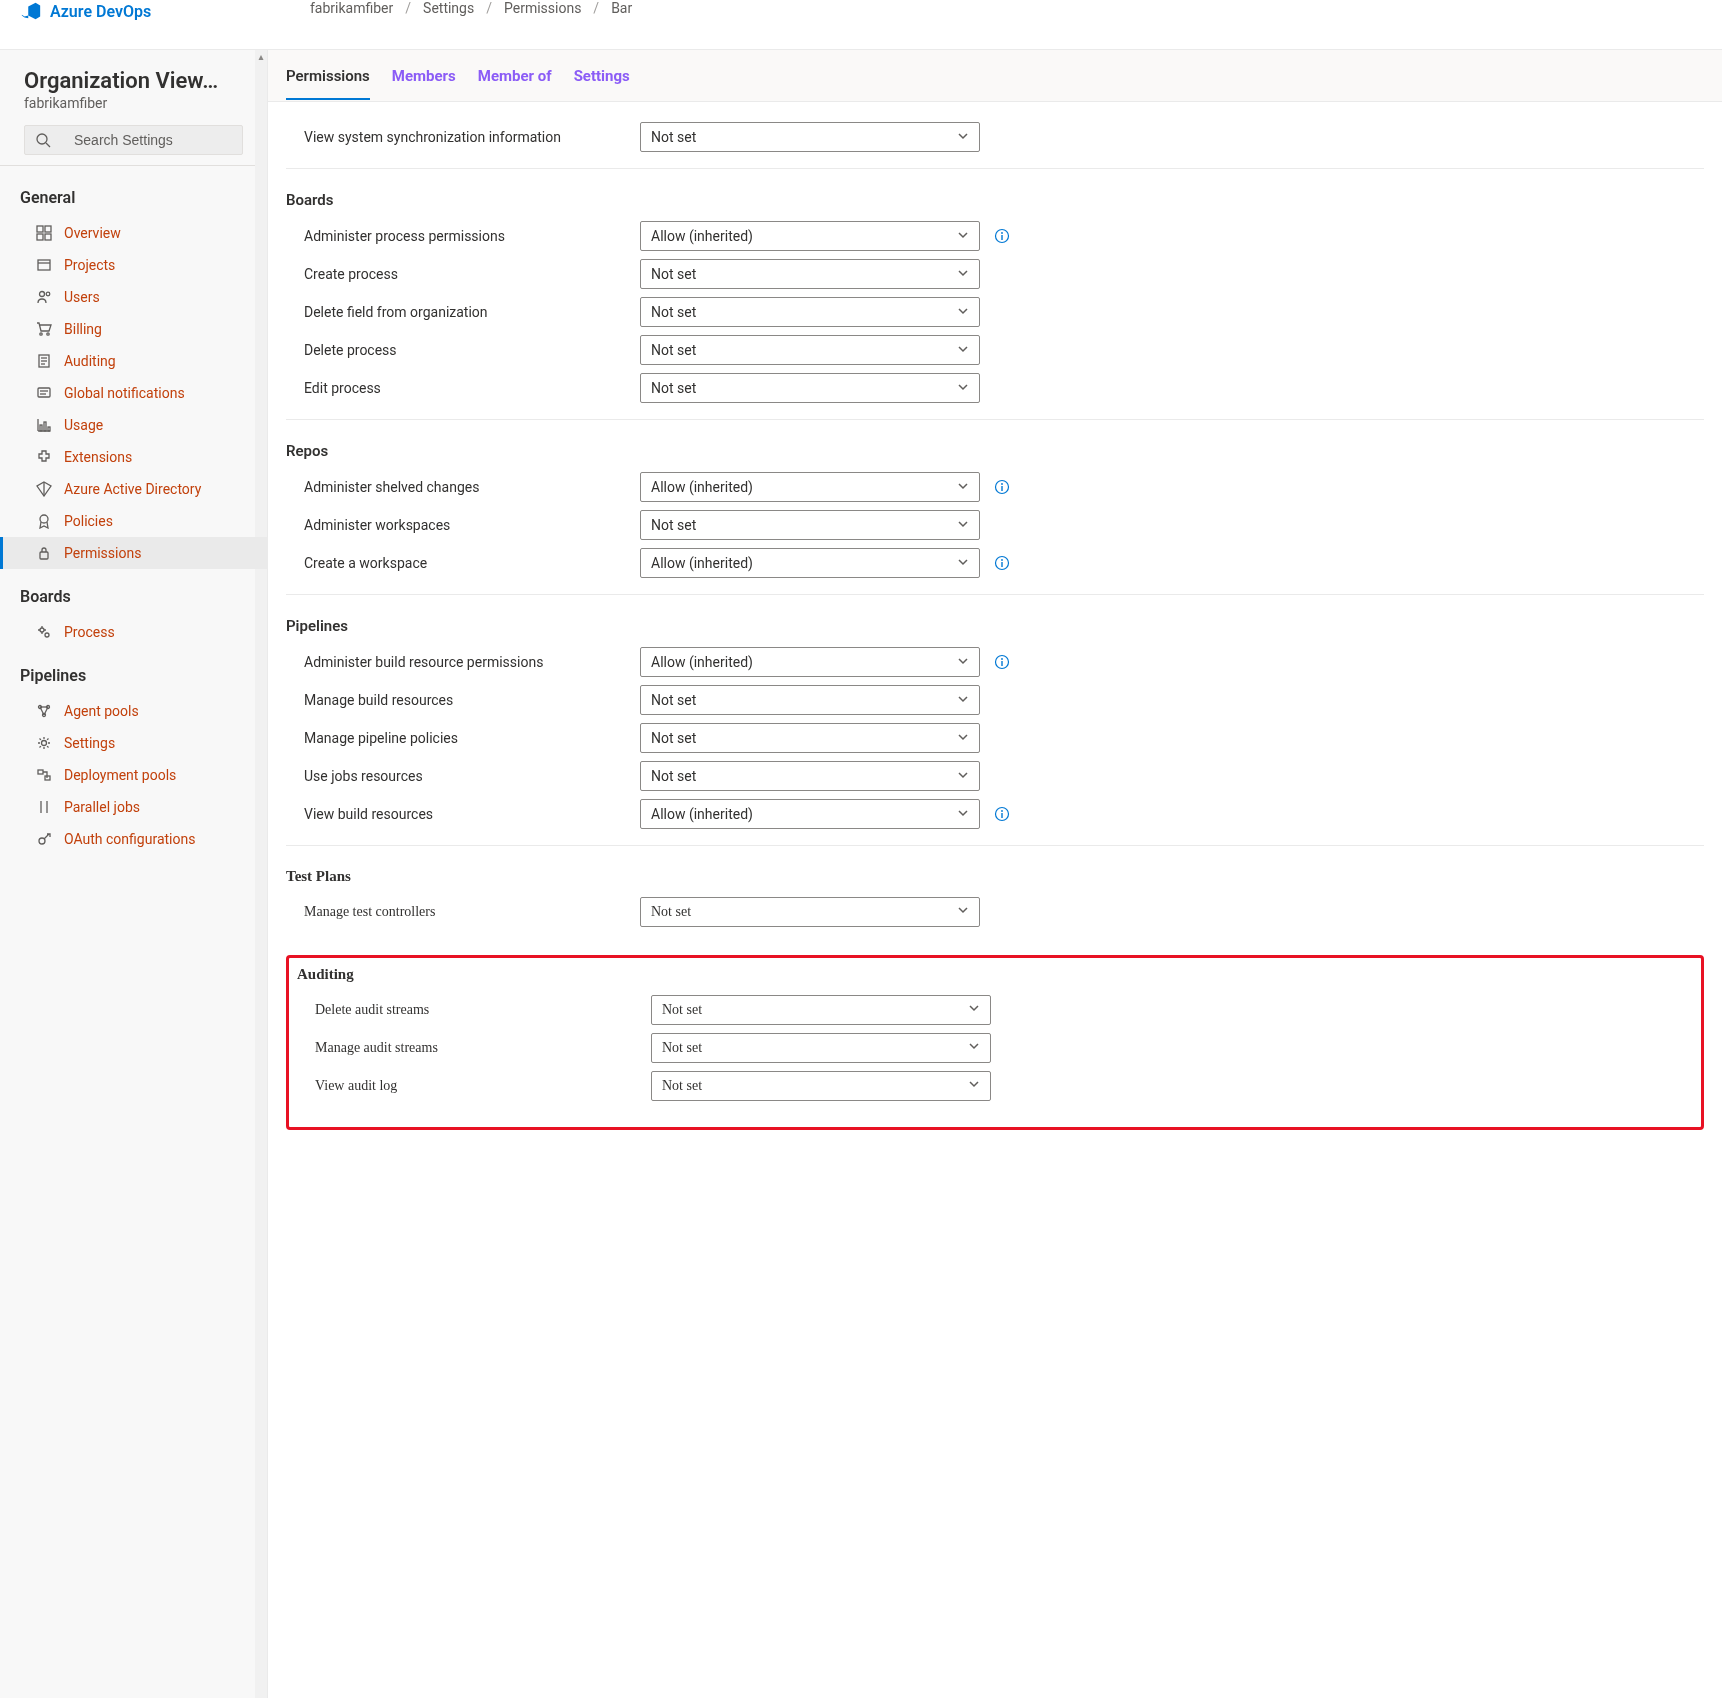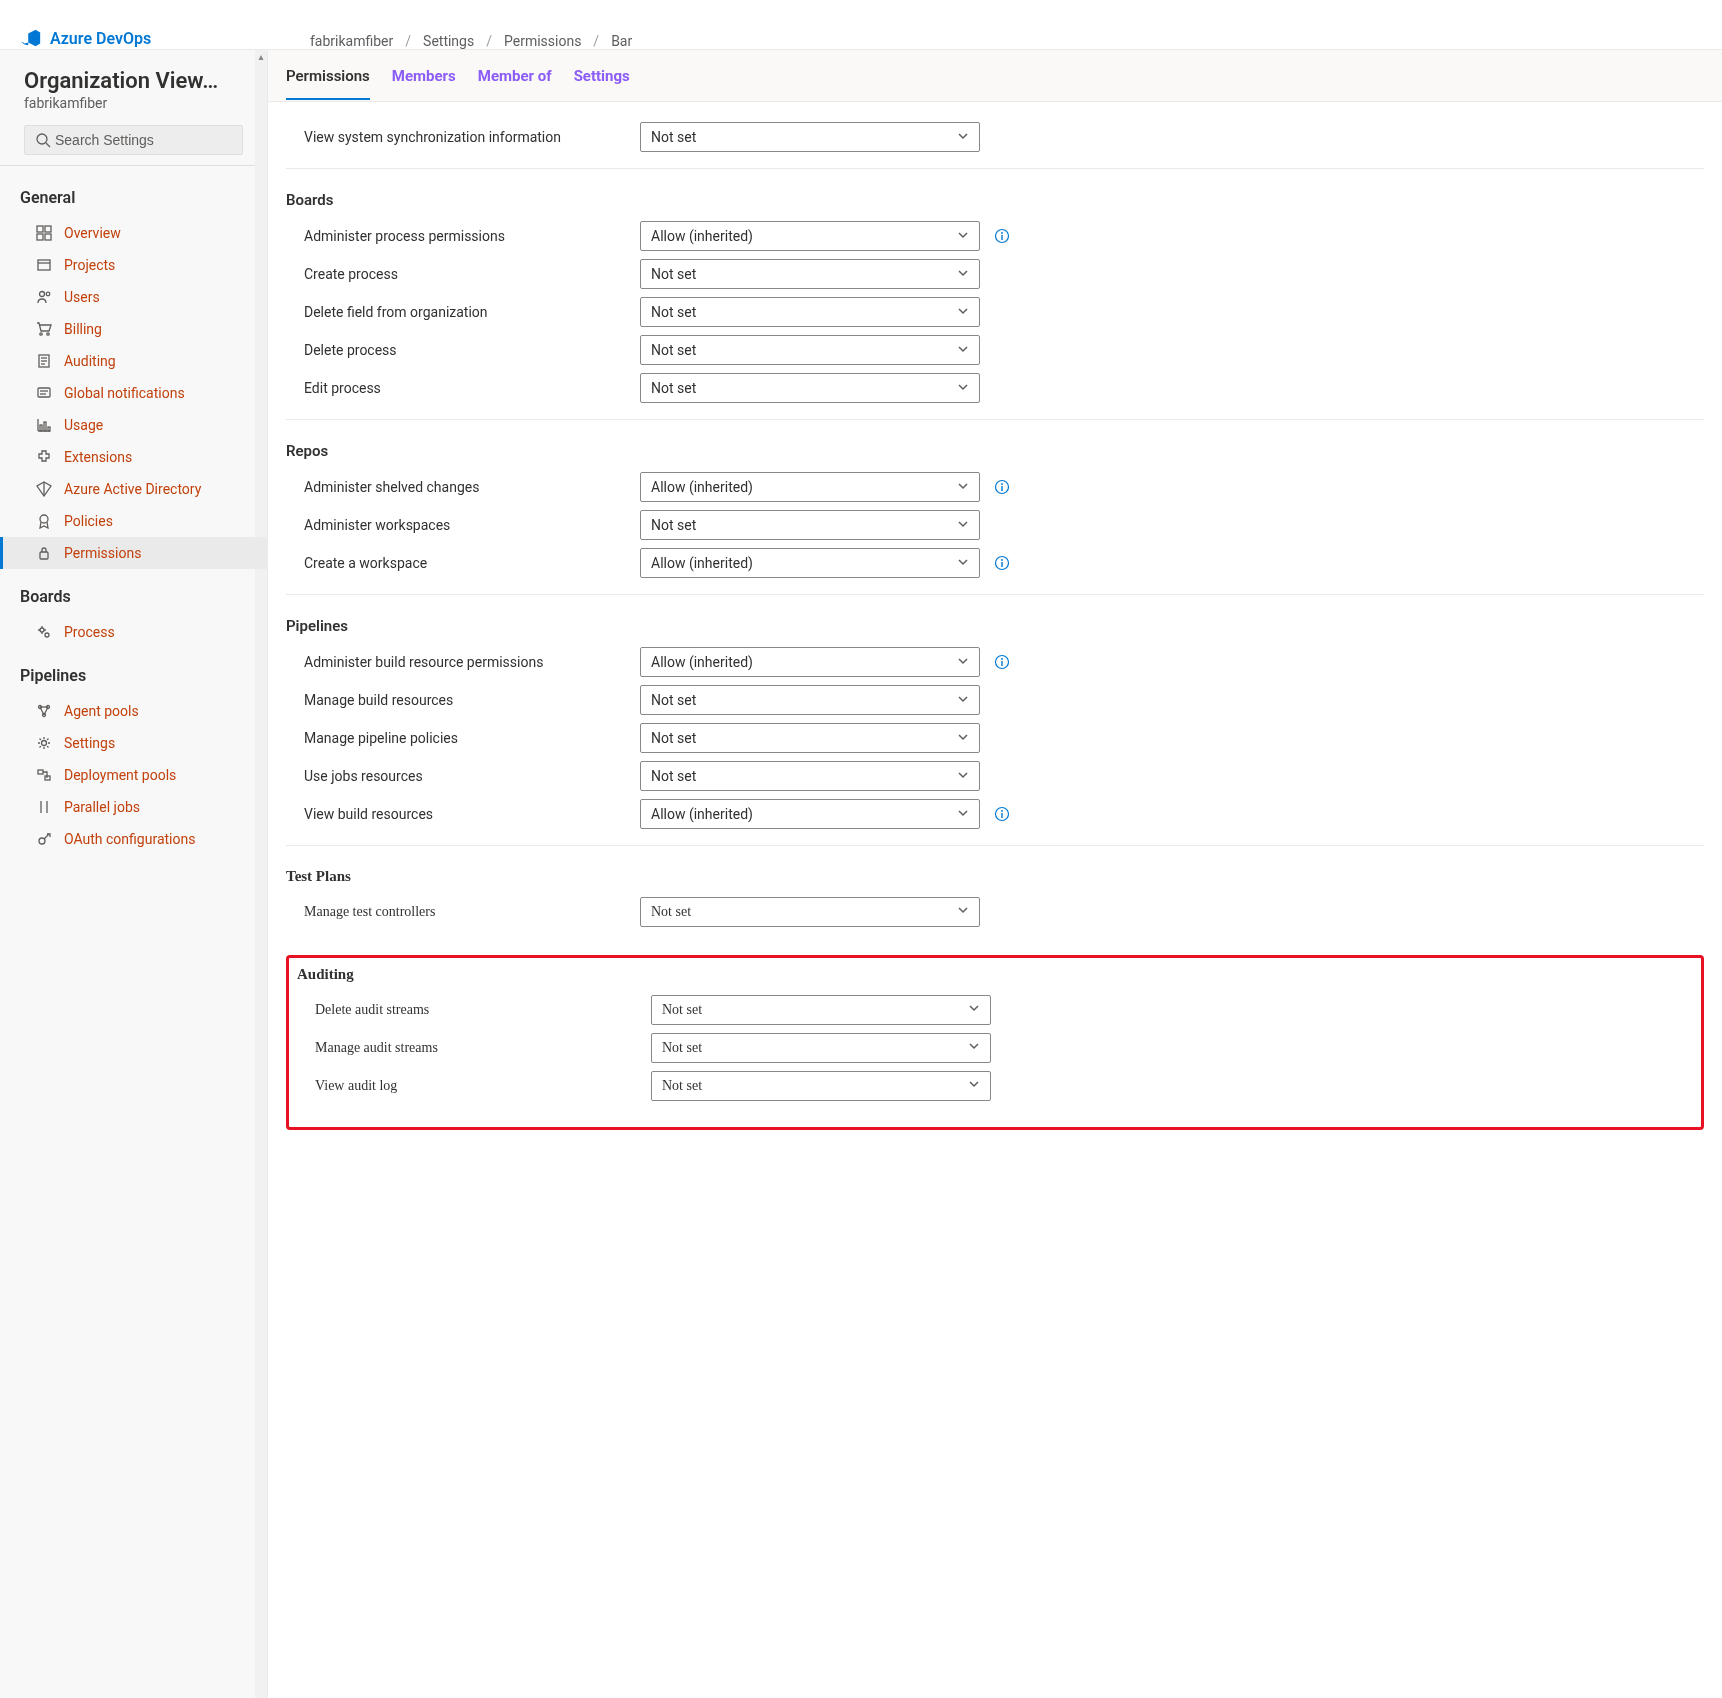--- a/index.html
+++ b/index.html
@@ -5,21 +5,21 @@
   * { box-sizing: border-box; margin: 0; padding: 0; }
   body {
     font-family: "Segoe UI", -apple-system, BlinkMacSystemFont, Roboto, "Helvetica Neue", sans-serif;
     font-size: 14px;
     color: #323130;
     background: #fff;
   }
   .topbar {
     height: 50px;
     display: flex;
-    align-items: flex-end;
+    align-items: flex-start;
     padding: 0 20px;
     border-bottom: 1px solid #eaeaea;
     background: #fff;
   }
   .logo-wrap {
     display: flex;
     align-items: center;
     gap: 8px;
     min-width: 290px;
   }
@@ -70,21 +70,21 @@
   }
   .page-subtitle {
     padding: 0 24px 14px 24px;
     color: #605e5c;
     font-size: 14px;
   }
   .search-box {
     margin: 0 24px 10px 24px;
     display: flex;
     align-items: center;
-    gap: 4px;
+    gap: 23px;
     background: #ededed;
     border: 1px solid #e1dfdd;
     border-radius: 2px;
     padding: 6px 10px;
   }
   .search-box input {
     border: none; outline: none; background: transparent;
     font-size: 14px; color: #323130; flex: 1;
   }
   .search-box input::placeholder { color: #605e5c; }

